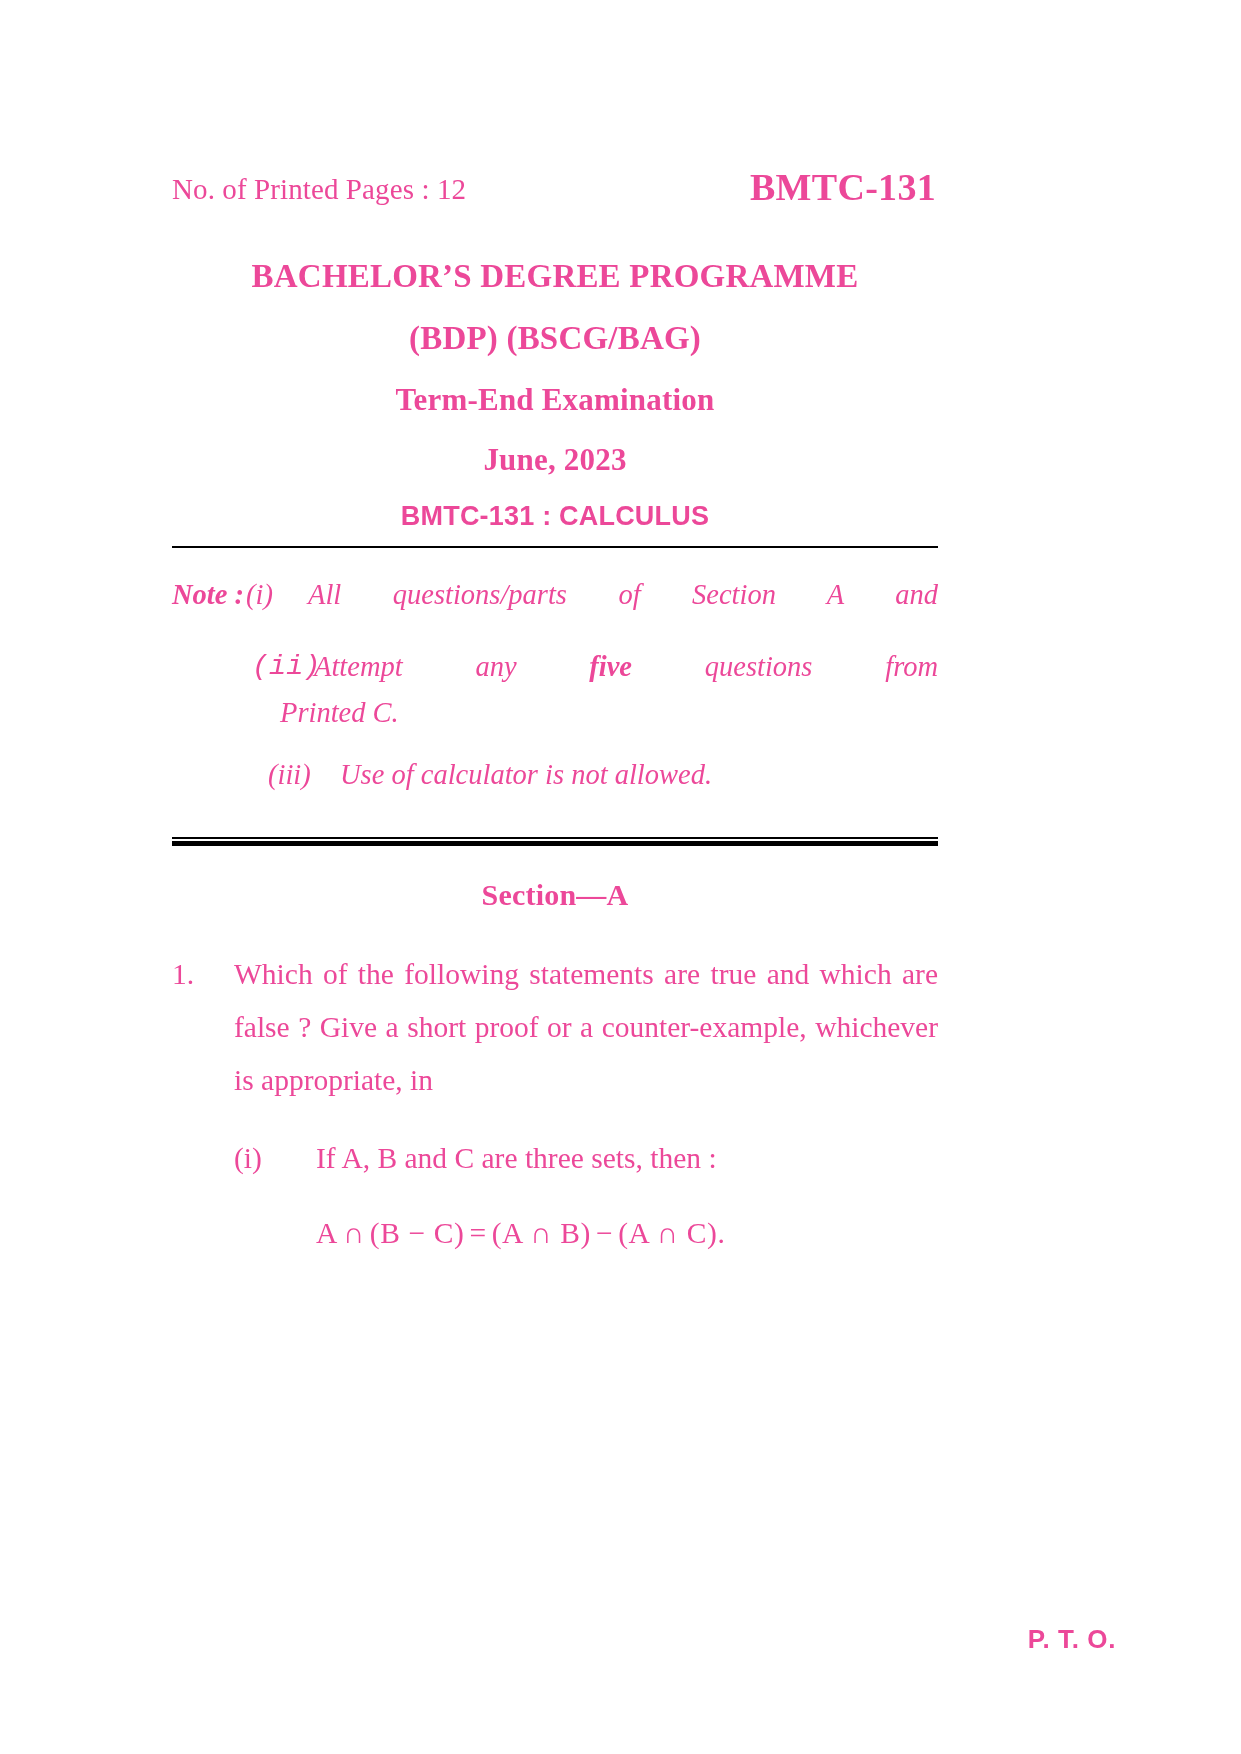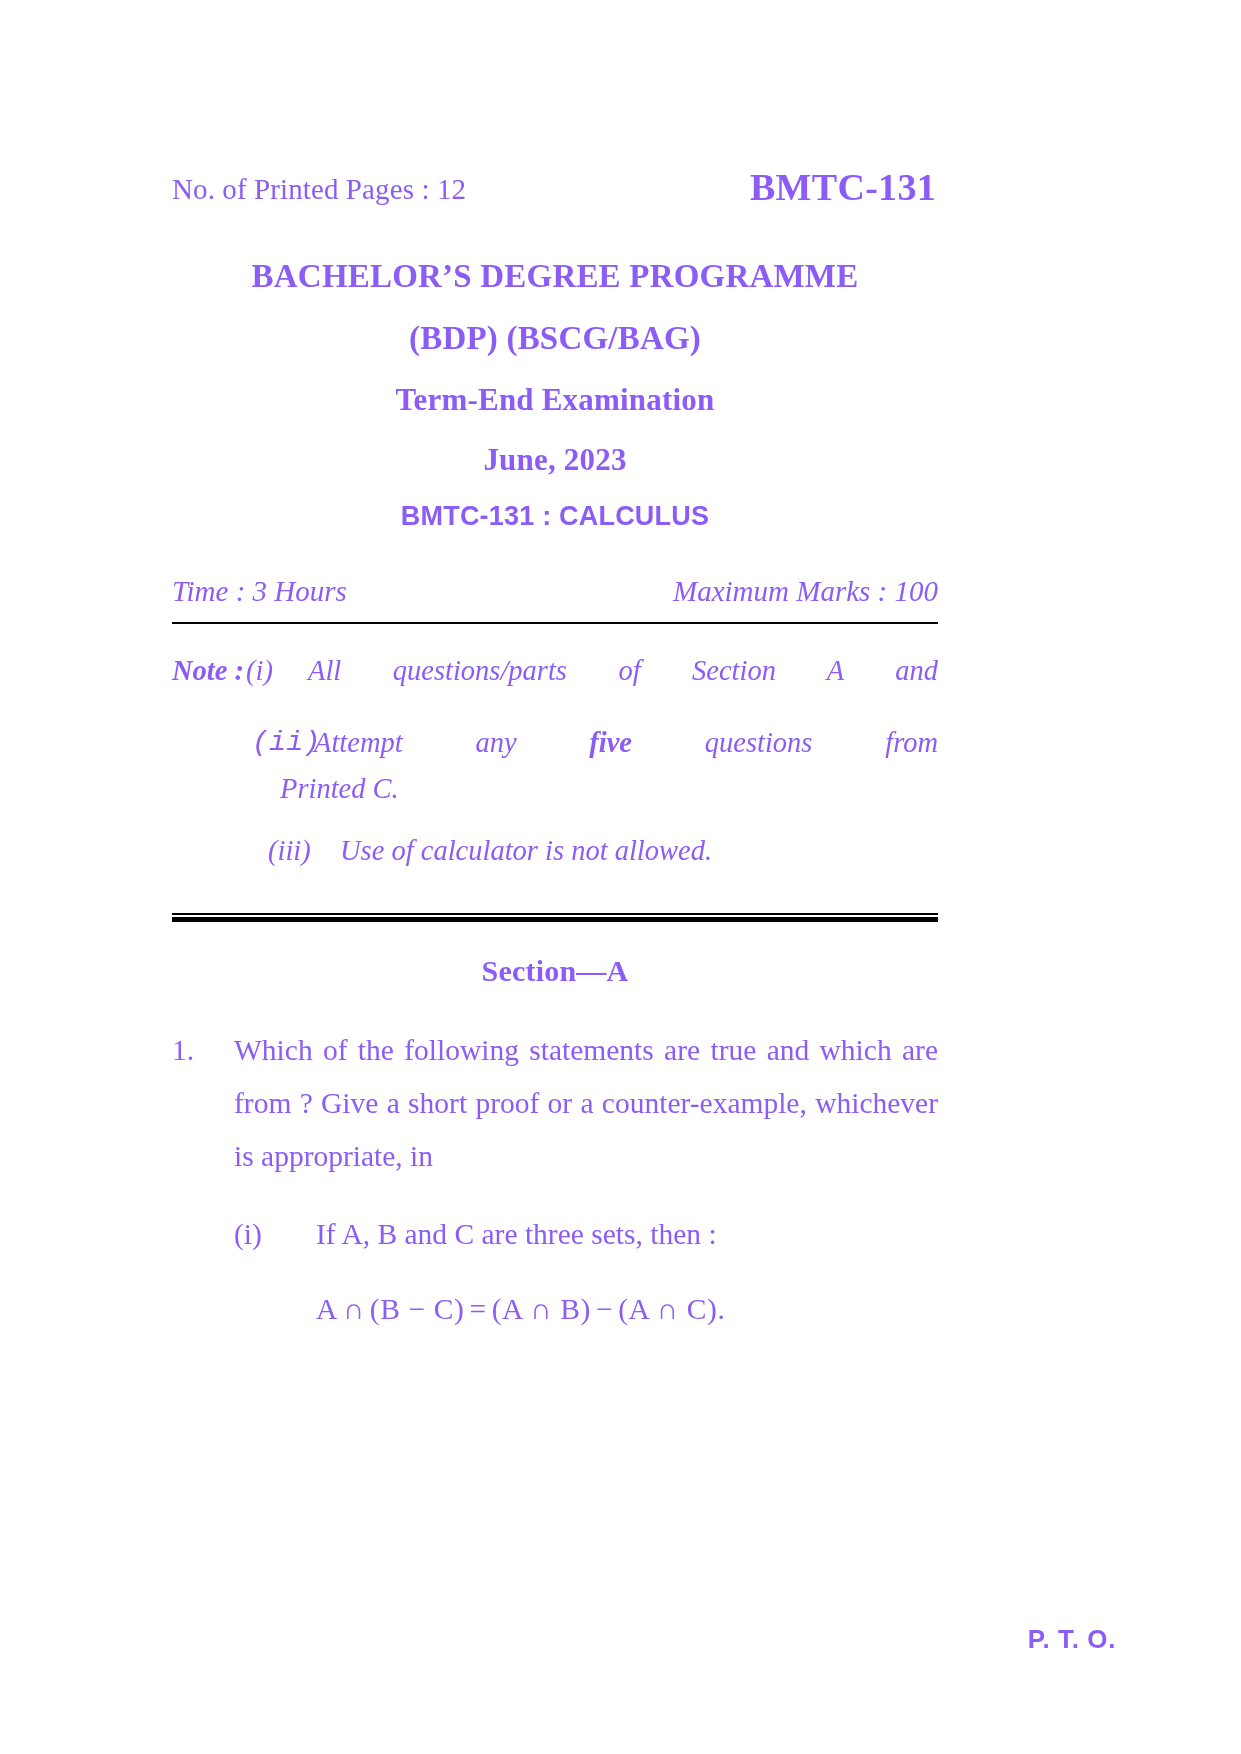--- a/index.html
+++ b/index.html
@@ -8,21 +8,21 @@
     background: #ffffff;
   }
   .page {
     position: relative;
     width: 1241px;
     height: 1754px;
     background: #ffffff;
     margin: 0 auto;
     overflow: hidden;
     font-family: "Liberation Serif", "DejaVu Serif", serif;
-    color: #8b5cf6;
+    color: #ec4899;
   }
   .content {
     position: absolute;
     left: 172px;
     top: 0;
     width: 766px;
   }
 
   
   .header-row {
@@ -244,24 +244,20 @@
     </div>
 
     <div class="title-block">
       <div class="t-line t-prog">BACHELOR’S DEGREE PROGRAMME</div>
       <div class="t-line t-bdp">(BDP) (BSCG/BAG)</div>
       <div class="t-line t-term">Term-End Examination</div>
       <div class="t-line t-month">June, 2023</div>
       <div class="t-subject">BMTC-131 : CALCULUS</div>
     </div>
 
-    <div class="time-row">
-      <div class="left">Time : 3 Hours</div>
-      <div class="right">Maximum Marks : 100</div>
-    </div>
     <hr class="rule-thin">
 
     <div class="note-block">
 
       <div class="note-item">
         <span class="note-label">Note :</span>
         <span class="note-marker w1">(i)</span>
         <span class="note-text just">All questions/parts of Section A and</span>
       </div>
 
@@ -283,21 +279,21 @@
       <div class="line-gap"></div>
       <div class="line-b"></div>
     </div>
 
     <div class="section-head">Section—A</div>
 
     <div class="q-block">
       <div class="q-row">
         <div class="q-num">1.</div>
         <div class="q-body">
-          <div class="q-para">Which of the following statements are true and which are from ? Give a short proof or a counter-example, whichever is appropriate, in</div>
+          <div class="q-para">Which of the following statements are true and which are false ? Give a short proof or a counter-example, whichever is appropriate, in</div>
 
           <div class="sub-row">
             <span class="sub-marker">(i)</span>
             <span class="sub-text">If A, B and C are three sets, then :</span>
           </div>
 
           <div class="formula">
             <span>A</span><span class="op">∩</span><span>(B − C)</span><span class="op">=</span><span>(A ∩ B)</span><span class="op">−</span><span>(A ∩ C)</span><span>.</span>
           </div>
 

